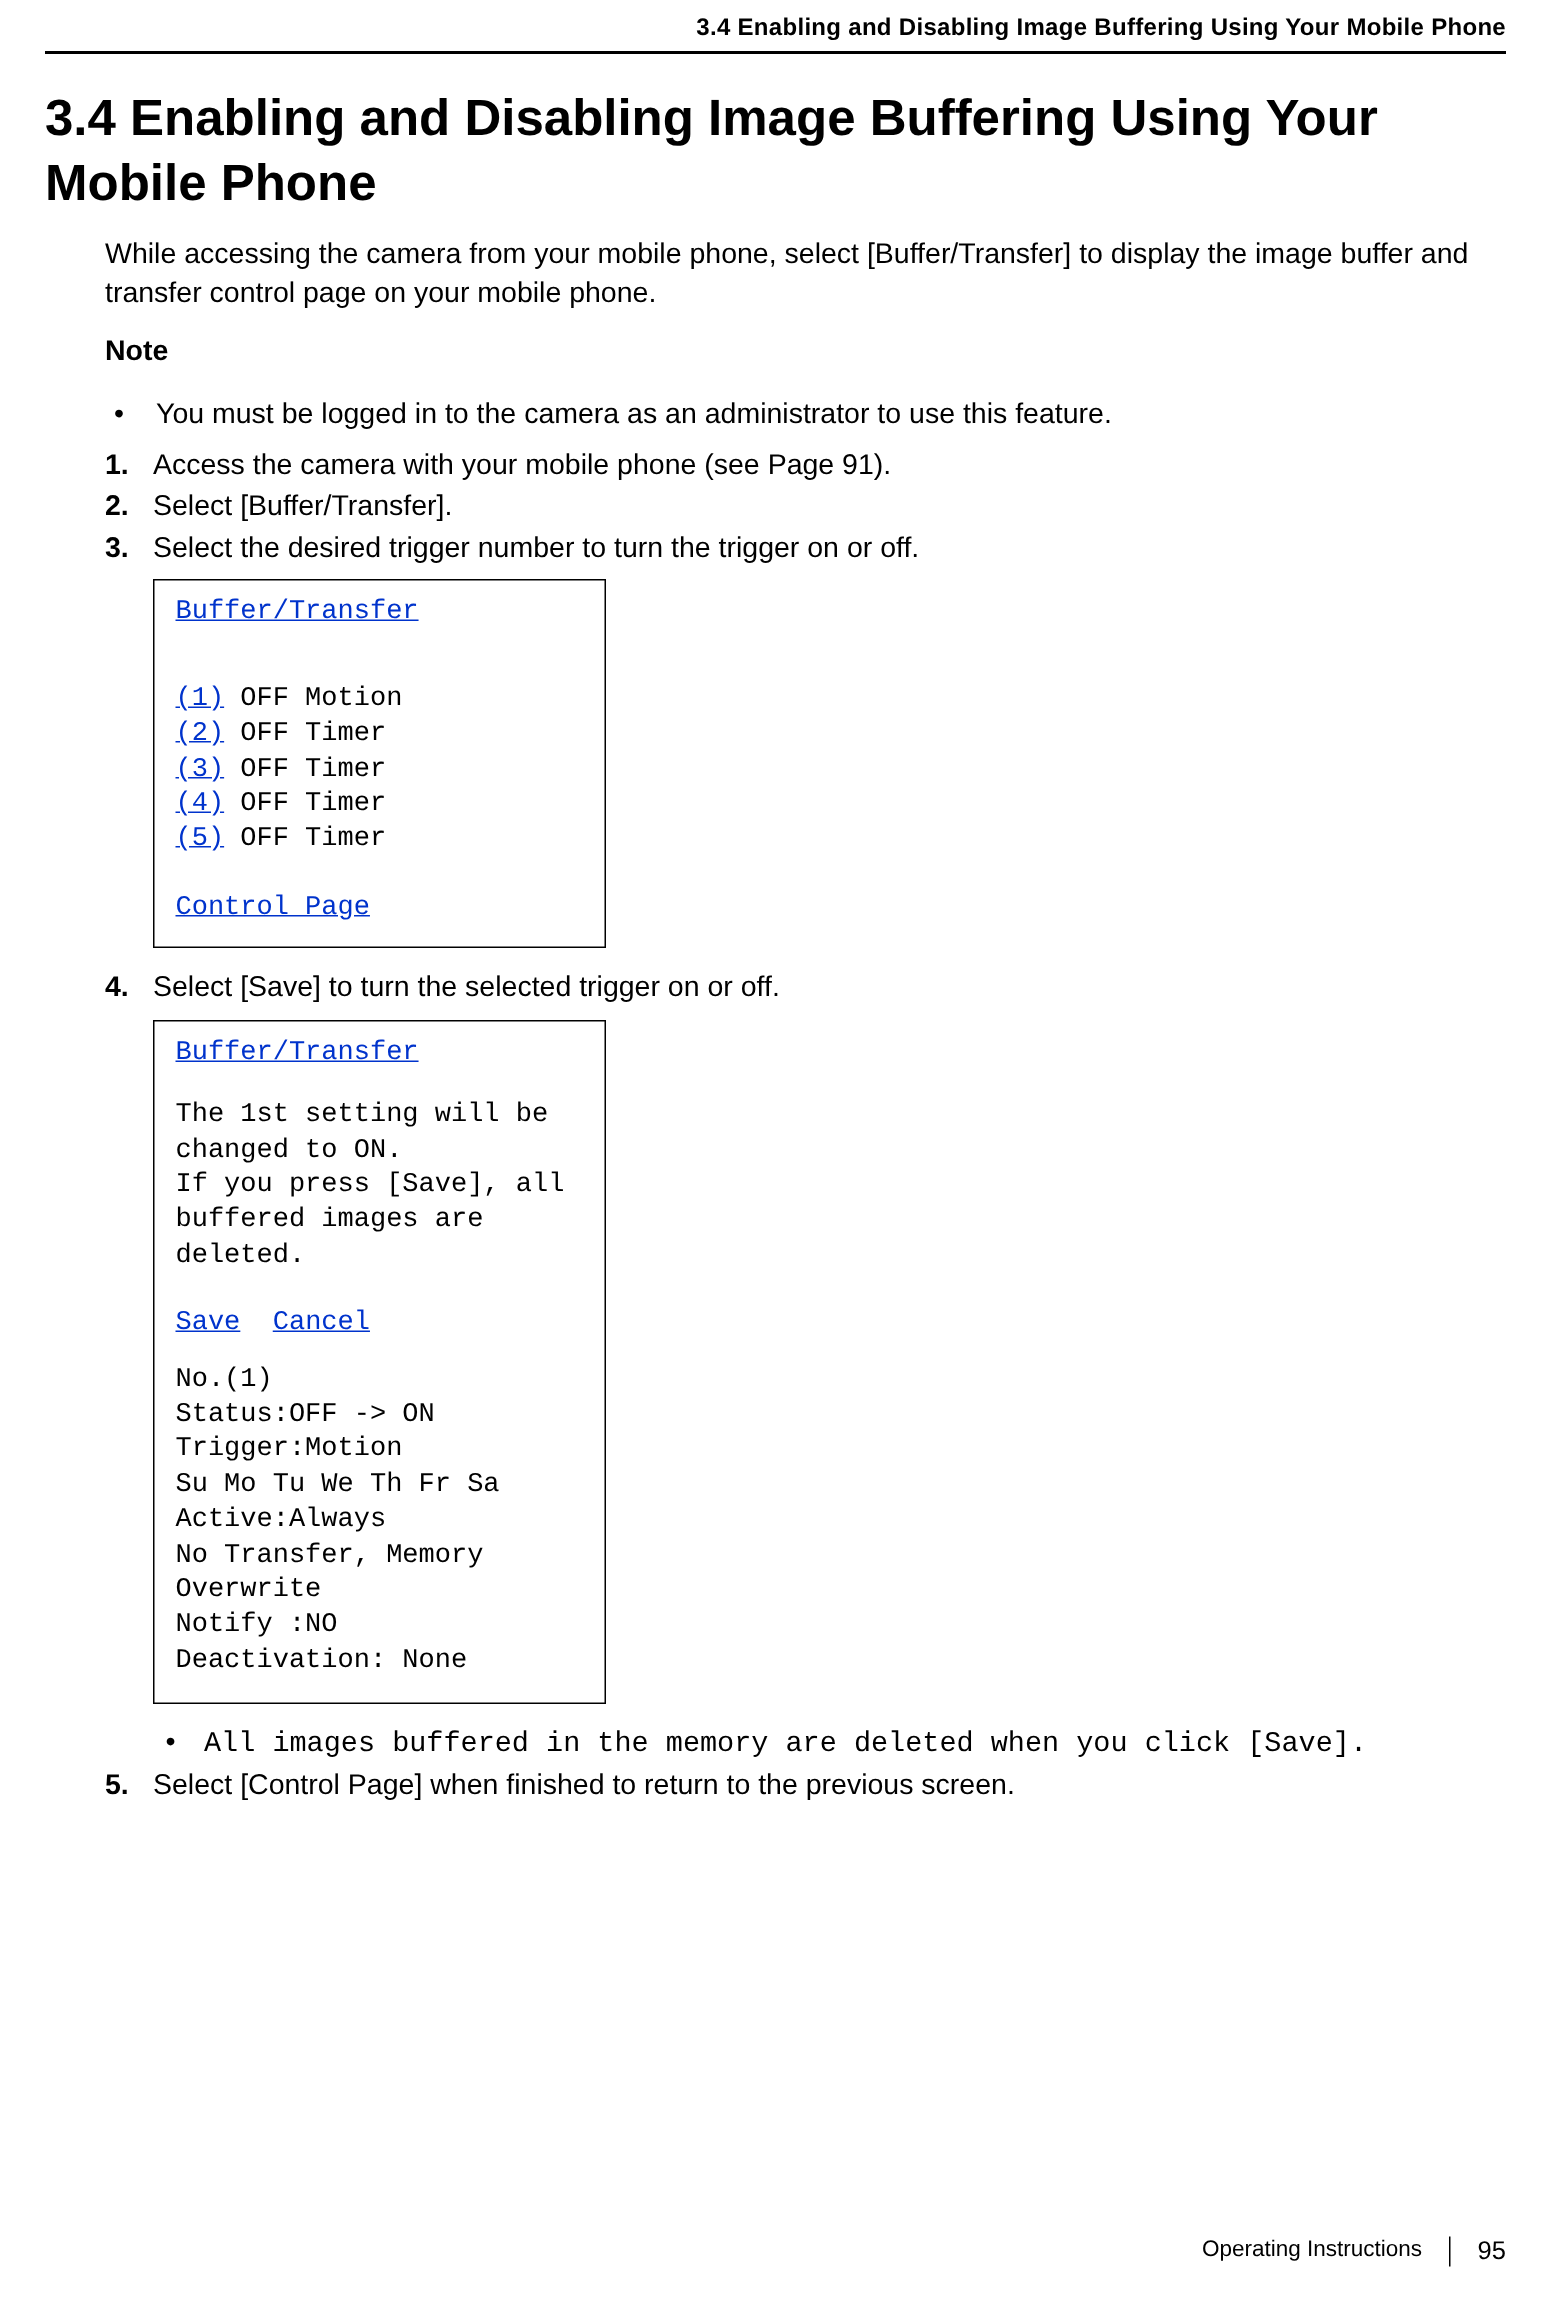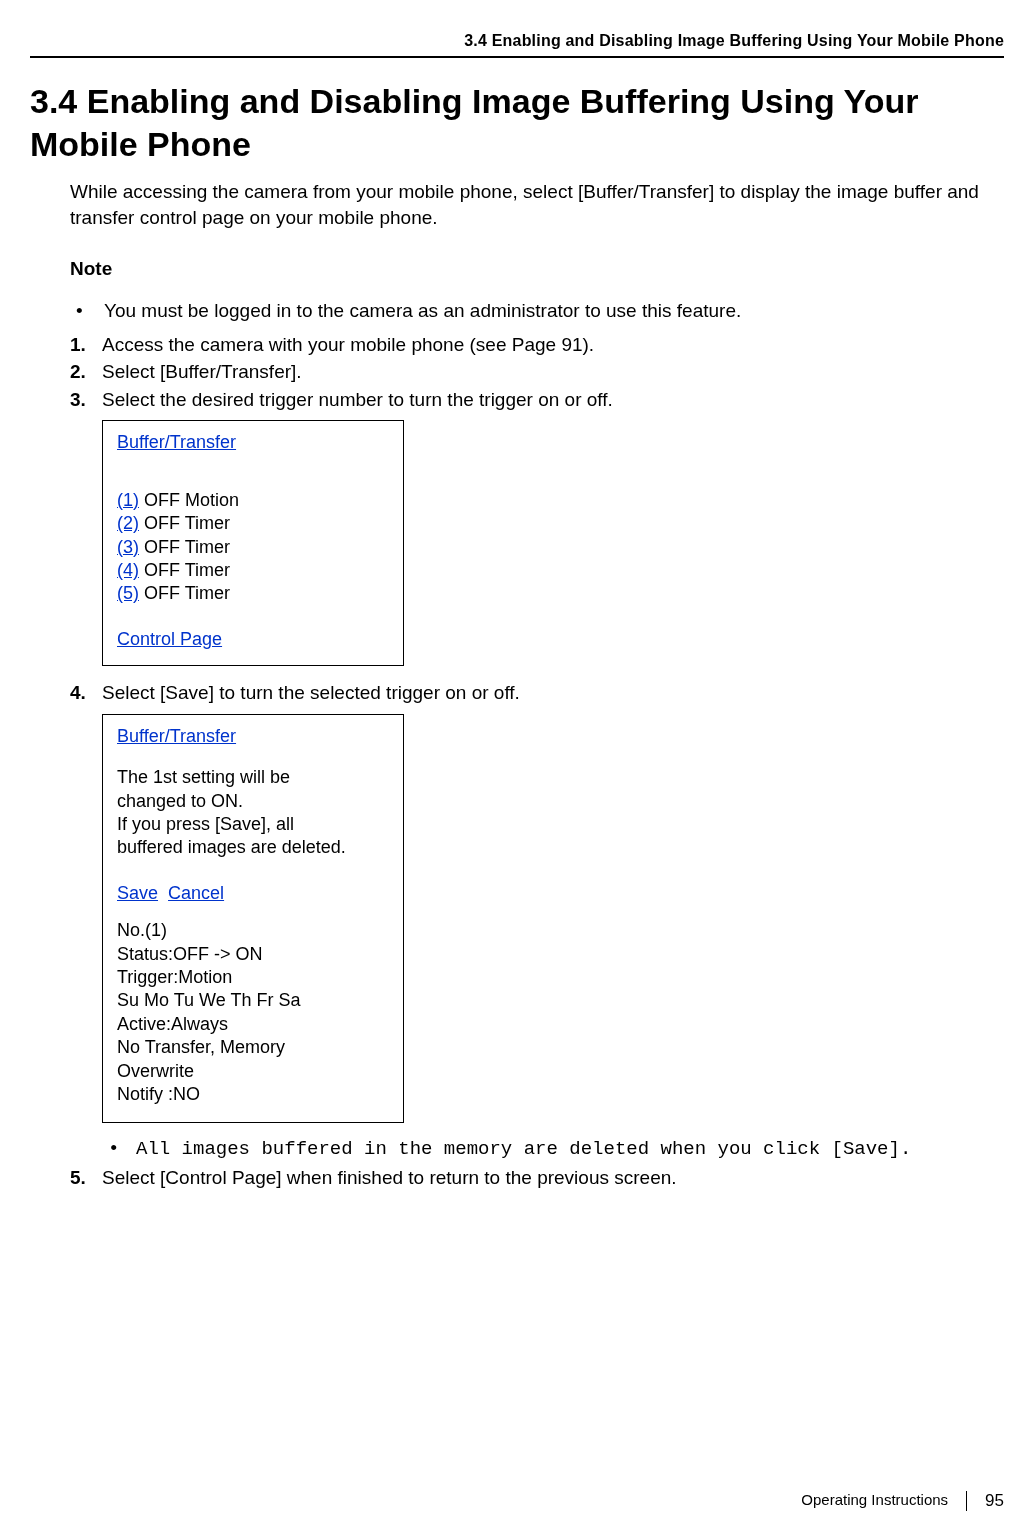--- a/index.html
+++ b/index.html
@@ -8,21 +8,21 @@
     padding: 0;
     background: #fff;
     font-family: Arial, Helvetica, sans-serif;
     color: #000;
   }
   .page {
     width: 1034px;
     height: 1535px;
     position: relative;
     box-sizing: border-box;
-    padding: 32px 30px 0 30px;
+    padding: 10px 30px 0 30px;
   }
   .running-head {
     text-align: right;
     font-weight: bold;
     font-size: 16px;
     margin-bottom: 6px;
     letter-spacing: 0.2px;
   }
   .hr {
     border: none;
@@ -34,21 +34,21 @@
     font-weight: bold;
     margin: 0 0 14px 0;
     line-height: 1.25;
   }
   .body-indent {
     margin-left: 40px;
     font-size: 19px;
     line-height: 1.35;
   }
   .intro {
-    margin-bottom: 26px;
+    margin-bottom: 14px;
   }
   .note-heading {
     font-weight: bold;
     margin-bottom: 4px;
   }
   ul.note-list {
     margin: 16px 0 8px 0;
     padding-left: 34px;
     list-style: none;
   }
@@ -89,21 +89,21 @@
     width: 28px;
     margin-left: -28px;
   }
   .screenshot {
     border: 1px solid #000;
     background: #fff;
     width: 302px;
     margin: 8px 0 14px 0;
     padding: 10px 14px 14px 14px;
     box-sizing: border-box;
-    font-family: Liberation Sans, sans-serif;
+    font-family: Liberation Mono, monospace;
     font-size: 18px;
     line-height: 1.3;
     color: #000;
   }
   .screenshot .s-title {
     color: #0033cc;
     text-decoration: underline;
     margin-bottom: 18px;
     display: inline-block;
   }
@@ -181,20 +181,21 @@
           </div>
           <div style="height:14px"></div>
           <div>No.(1)</div>
           <div>Status:OFF -&gt; ON</div>
           <div>Trigger:Motion</div>
           <div>Su Mo Tu We Th Fr Sa</div>
           <div>Active:Always</div>
           <div>No Transfer, Memory</div>
           <div>Overwrite</div>
           <div>Notify  :NO</div>
+          <div>Deactivation: None</div>
         </div>
 
         <ul class="sub-bullet">
           <li>All images buffered in the memory are deleted when you click [Save].</li>
         </ul>
       </li>
 
       <li><span>Select [Control Page] when finished to return to the previous screen.</span></li>
     </ol>
 

